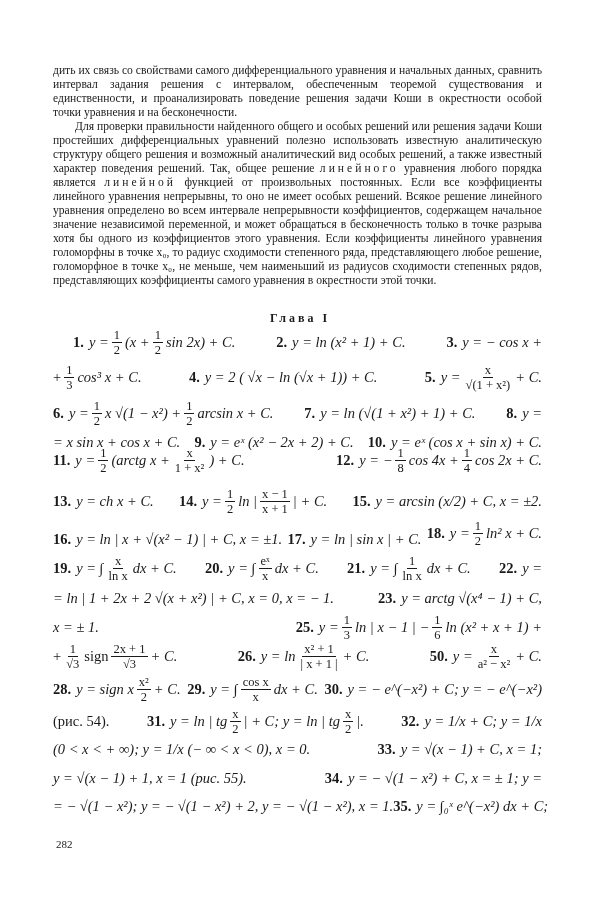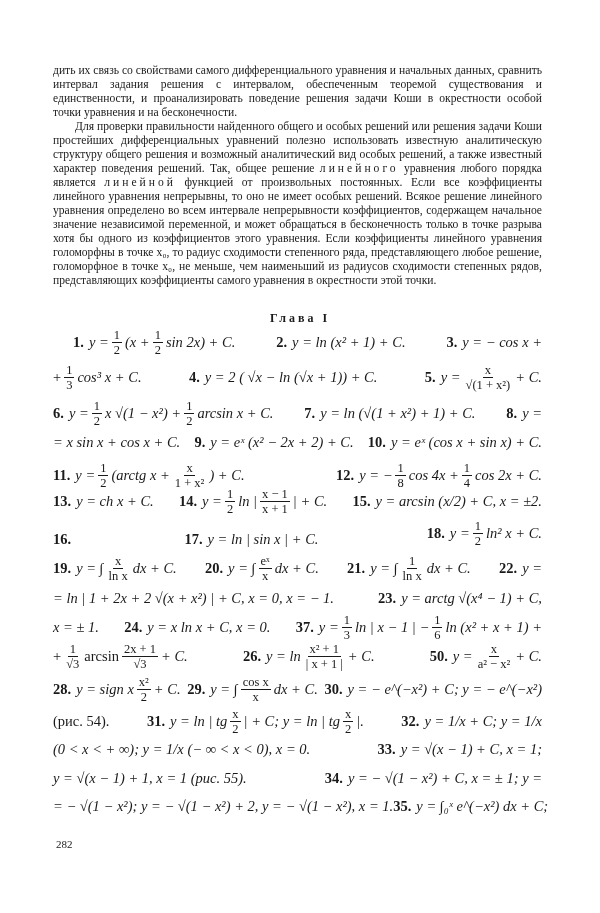--- a/index.html
+++ b/index.html
@@ -118,21 +118,21 @@
     <span class="seg">
         <b class="num">9.</b>
         <i>y = eˣ (x² − 2x + 2) + C.</i>
       </span>
     <span class="seg">
         <b class="num">10.</b>
         <i>y = eˣ (cos x + sin x) + C.</i>
       </span>
   </div>
 
-  <div class="fline" style="top:460px;">
+  <div class="fline" style="top:445px;">
     <span class="seg">
         <b class="num">11.</b>
         <i>y =</i>
       <span class="frac">
           <span class="n">1</span>
           <span class="d">2</span>
         </span>
       <i>(arctg x +</i>
       <span class="frac">
           <span class="n">x</span>
@@ -177,20 +177,21 @@
       </span>
     <span class="seg">
         <b class="num">15.</b>
         <i>y = arcsin (x/2) + C, x = ±2.</i>
       </span>
   </div>
 
   <div class="fline" style="top:518px;align-items:flex-end;">
     <span class="seg">
         <b class="num">16.</b>
+        <i>y = ln | x + √(x² − 1) | + C, x = ±1.</i>
       </span>
     <span class="seg">
         <b class="num">17.</b>
         <i>y = ln | sin x | + C.</i>
       </span>
     <span class="seg">
         <b class="num">18.</b>
         <i>y =</i>
       <span class="frac">
           <span class="n">1</span>
@@ -242,25 +243,21 @@
         <b class="num">23.</b>
         <i>y = arctg √(x⁴ − 1) + C,</i>
       </span>
   </div>
 
   <div class="fline" style="top:612px;">
     <span class="seg">
         <i>x = ± 1.</i>
       </span>
     <span class="seg">
-        <b class="num">24.</b>
-        <i>y = x ln x + C, x = 0.</i>
-      </span>
-    <span class="seg">
-        <b class="num">37.</b>
+        <b class="num">25.</b>
         <i>y =</i>
       <span class="frac">
           <span class="n">1</span>
           <span class="d">3</span>
         </span>
       <i>ln | x − 1 | −</i>
       <span class="frac">
           <span class="n">1</span>
           <span class="d">6</span>
         </span>
@@ -268,21 +265,21 @@
       </span>
   </div>
 
   <div class="fline" style="top:641px;">
     <span class="seg">
         <span>+</span>
       <span class="frac">
           <span class="n">1</span>
           <span class="d">√3</span>
         </span>
-      <span>arcsin</span>
+      <span>sign</span>
       <span class="frac">
           <span class="n">2x + 1</span>
           <span class="d">√3</span>
         </span>
       <i>+ C.</i>
       </span>
     <span class="seg">
         <b class="num">26.</b>
         <i>y = ln</i>
       <span class="frac">

